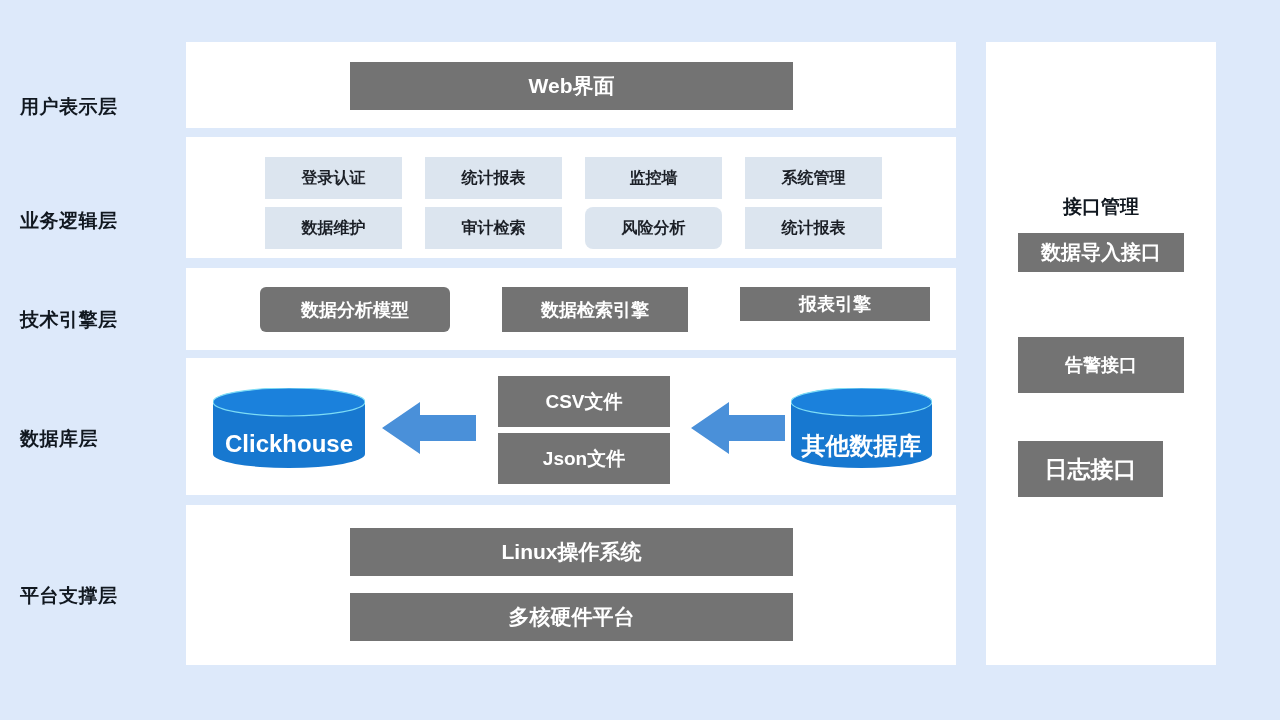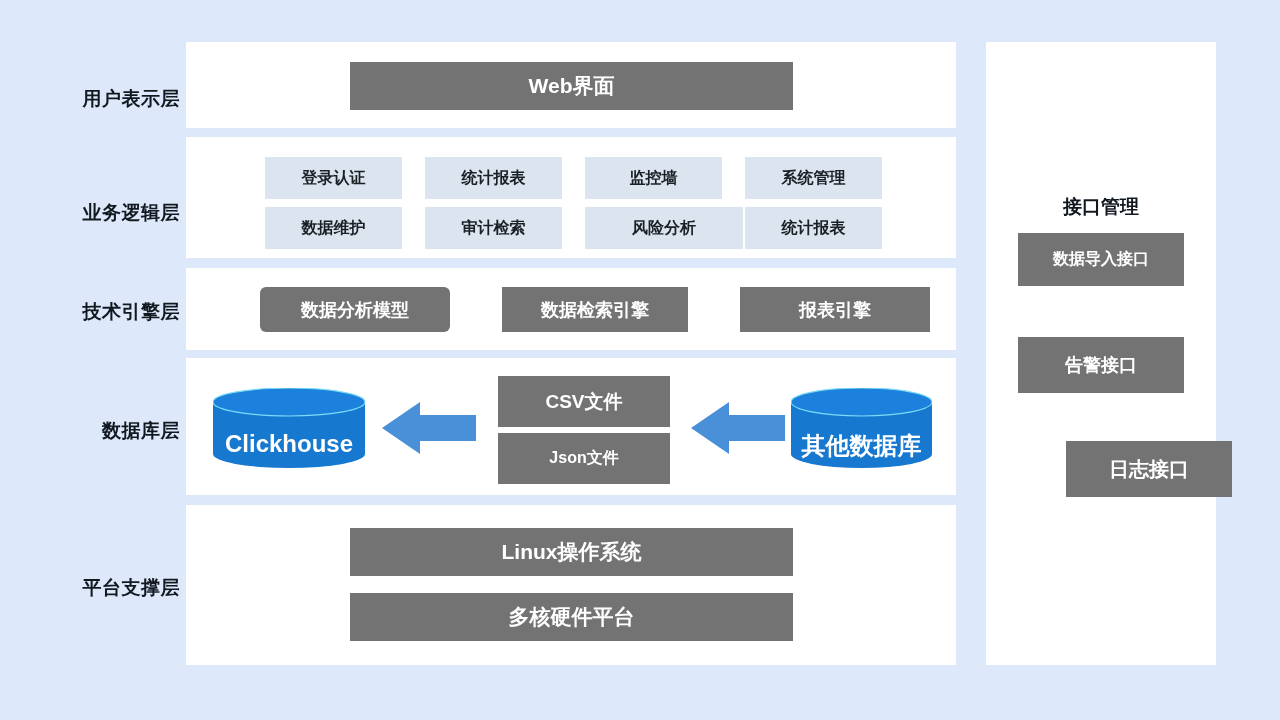--- a/index.html
+++ b/index.html
@@ -20,26 +20,27 @@
     left: 0; top: 0;
     width: 1280px;
     height: 720px;
   }
 
   
   .layer-label {
     position: absolute;
     left: 20px;
     width: 160px;
-    text-align: right;
+    text-align: left;
     font-size: 19px;
     font-weight: bold;
     color: #111820;
     letter-spacing: 0.5px;
     white-space: nowrap;
+    margin-top: 8px;
   }
 
   
   .panel {
     position: absolute;
     background: #ffffff;
     box-sizing: border-box;
   }
 
   
@@ -118,49 +119,49 @@
 
   <div class="panel" style="left:186px; top:137px; width:770px; height:121px;">
 
     <div class="chip" style="left:79px;  top:20px; width:137px; height:42px;">登录认证</div>
     <div class="chip" style="left:239px; top:20px; width:137px; height:42px;">统计报表</div>
     <div class="chip" style="left:399px; top:20px; width:137px; height:42px;">监控墙</div>
     <div class="chip" style="left:559px; top:20px; width:137px; height:42px;">系统管理</div>
 
     <div class="chip" style="left:79px;  top:70px; width:137px; height:42px;">数据维护</div>
     <div class="chip" style="left:239px; top:70px; width:137px; height:42px;">审计检索</div>
-    <div class="chip" style="left:399px; top:70px; width:158px; height:42px;">风险分析</div>
+    <div class="chip" style="left:399px; top:70px; width:137px; height:42px;border-radius:8px;">风险分析</div>
     <div class="chip" style="left:559px; top:70px; width:137px; height:42px;">统计报表</div>
   </div>
 
   <div class="panel" style="left:186px; top:268px; width:770px; height:82px;">
     <div class="blue-box" style="left:74px;  top:19px; width:190px; height:45px; font-size:18px;border-radius:6px;">数据分析模型</div>
     <div class="blue-box" style="left:316px; top:19px; width:186px; height:45px; font-size:18px;">数据检索引擎</div>
-    <div class="blue-box" style="left:554px; top:19px; width:190px; height:45px; font-size:18px;">报表引擎</div>
+    <div class="blue-box" style="left:554px; top:19px; width:190px; height:34px; font-size:18px;">报表引擎</div>
   </div>
 
   <div class="panel" style="left:186px; top:358px; width:770px; height:137px;">
 
     <div class="cylinder" style="left:27px; top:30px; width:152px; height:80px;">
       <svg class="cyl-svg" width="152" height="80" viewBox="0 0 152 80" aria-hidden="true">
         <path d="M0,14 L0,66 A76,14 0 0 0 152,66 L152,14 Z" fill="#1778d0"></path>
         <ellipse cx="76" cy="14" rx="76" ry="14" fill="#1b81dc"></ellipse>
         <ellipse cx="76" cy="14" rx="76" ry="14" fill="none" stroke="#7ddcf5" stroke-width="1.2"></ellipse>
       </svg>
       <div class="cyl-label" style="top:42px;">Clickhouse</div>
     </div>
 
     <div class="arrow" style="left:196px; top:44px; width:94px; height:52px;">
       <svg width="94" height="52" viewBox="0 0 94 52" aria-hidden="true">
         <path d="M0,26 L38,0 L38,13 L94,13 L94,39 L38,39 L38,52 Z" fill="#4a90d9"></path>
       </svg>
     </div>
 
     <div class="blue-box" style="left:312px; top:18px; width:172px; height:51px; font-size:19px;">CSV文件</div>
-    <div class="blue-box" style="left:312px; top:75px; width:172px; height:51px; font-size:16px;">Json文件</div>
+    <div class="blue-box" style="left:312px; top:75px; width:172px; height:51px; font-size:19px;">Json文件</div>
 
     <div class="arrow" style="left:505px; top:44px; width:94px; height:52px;">
       <svg width="94" height="52" viewBox="0 0 94 52" aria-hidden="true">
         <path d="M0,26 L38,0 L38,13 L94,13 L94,39 L38,39 L38,52 Z" fill="#4a90d9"></path>
       </svg>
     </div>
 
     <div class="cylinder" style="left:605px; top:30px; width:141px; height:80px;">
       <svg class="cyl-svg" width="141" height="80" viewBox="0 0 141 80" aria-hidden="true">
         <path d="M0,14 L0,66 A70.5,14 0 0 0 141,66 L141,14 Z" fill="#1778d0"></path>
@@ -172,18 +173,18 @@
   </div>
 
   <div class="panel" style="left:186px; top:505px; width:770px; height:160px;">
     <div class="blue-box" style="left:164px; top:23px; width:443px; height:48px; font-size:21px;">Linux操作系统</div>
     <div class="blue-box" style="left:164px; top:88px; width:443px; height:48px; font-size:21px;">多核硬件平台</div>
   </div>
 
   <div class="panel" style="left:986px; top:42px; width:230px; height:623px;">
     <div class="side-title" style="left:0; top:152px; width:230px;">接口管理</div>
 
-    <div class="blue-box" style="left:32px; top:191px; width:166px; height:53px; font-size:16px;">数据导入接口</div>
+    <div class="blue-box" style="left:32px; top:191px; width:166px; height:39px; font-size:20px;">数据导入接口</div>
     <div class="blue-box" style="left:32px; top:295px; width:166px; height:56px; font-size:18px;">告警接口</div>
-    <div class="blue-box" style="left:32px; top:399px; width:166px; height:56px; font-size:20px;margin-left:48px;">日志接口</div>
+    <div class="blue-box" style="left:32px; top:399px; width:145px; height:56px; font-size:23px;">日志接口</div>
   </div>
 
 </div>
 
 </body></html>

